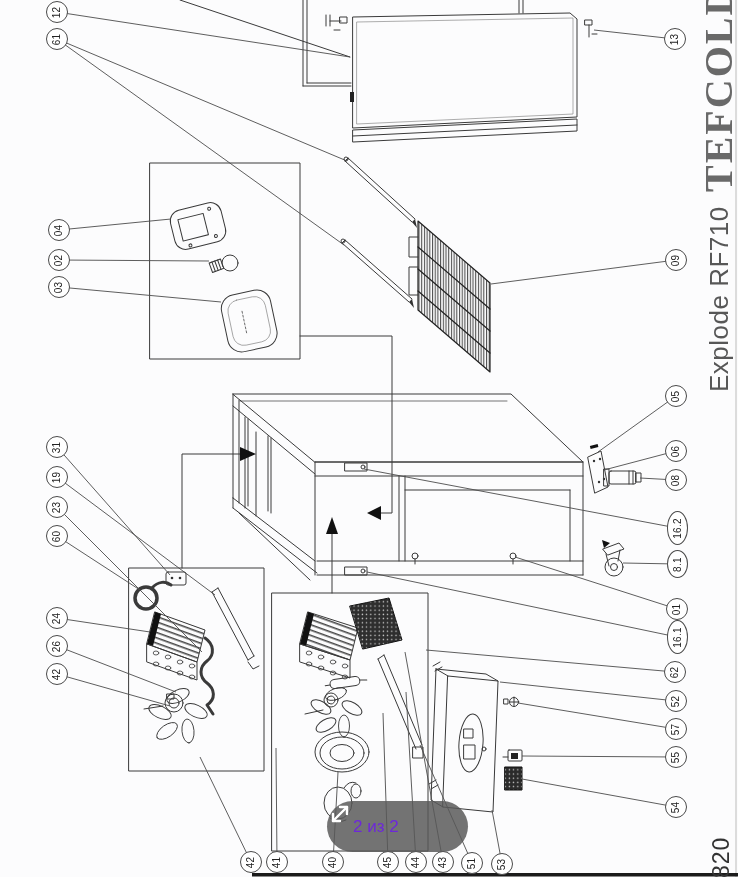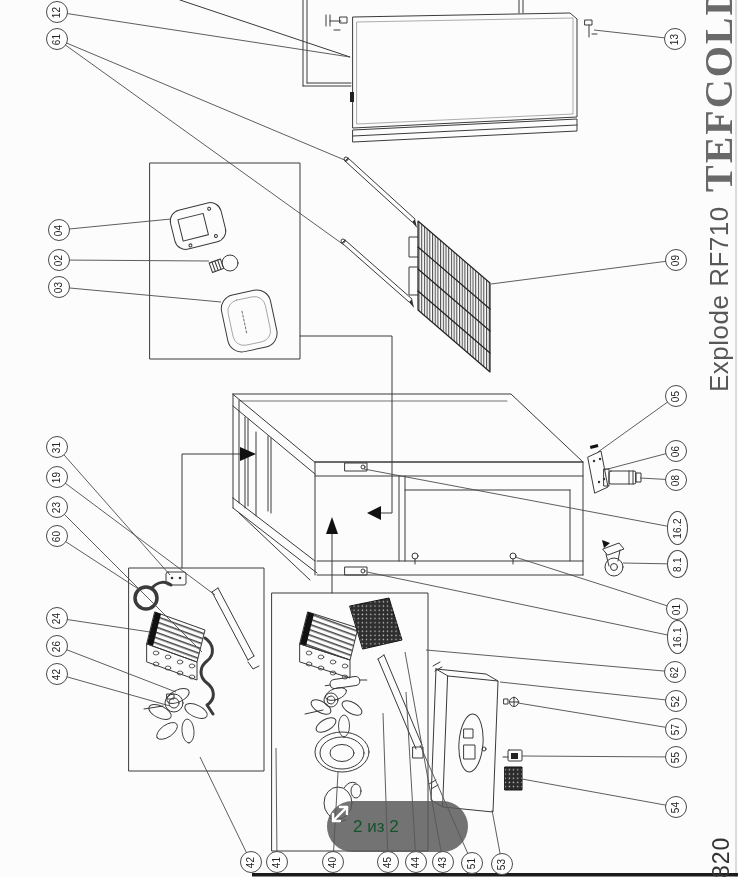--- a/index.html
+++ b/index.html
@@ -247,21 +247,21 @@
       <line x1="443" y1="862" x2="405" y2="652" stroke="#4c4c4c" stroke-width="0.9"></line>
       <line x1="472" y1="863" x2="420" y2="745" stroke="#4c4c4c" stroke-width="0.9"></line>
       <line x1="502" y1="864" x2="492" y2="810" stroke="#4c4c4c" stroke-width="0.9"></line>
     </svg>
 
   <div id="brand" class="rot" style="color: rgb(105, 105, 105);">TEFCOLD</div>
   <div id="dwgtitle" class="rot" style="color: rgb(87, 87, 87);">Explode RF710</div>
   <div id="sheetno" class="rot" style="color: rgb(51, 51, 51);">820</div>
   <div id="edge" style="background: rgb(220, 220, 220);"></div>
 
-  <div id="pill" style="background: rgba(88, 88, 88, 0.84); color: #14532d; justify-content: flex-end;">
+  <div id="pill" style="background: rgba(88, 88, 88, 0.84); color: #6d28d9; justify-content: flex-end;">
     <span class="lbl">2 из 2</span>
     <svg class="exp" viewBox="0 0 26 26">
       <g stroke="#ffffff" stroke-width="2.4" fill="none" stroke-linecap="round" stroke-linejoin="round">
         <path d="M6,20 L20,6"></path>
         <path d="M13,6 H20 V13"></path>
         <path d="M6,13 V20 H13"></path>
       </g>
     </svg>
   </div>
 

